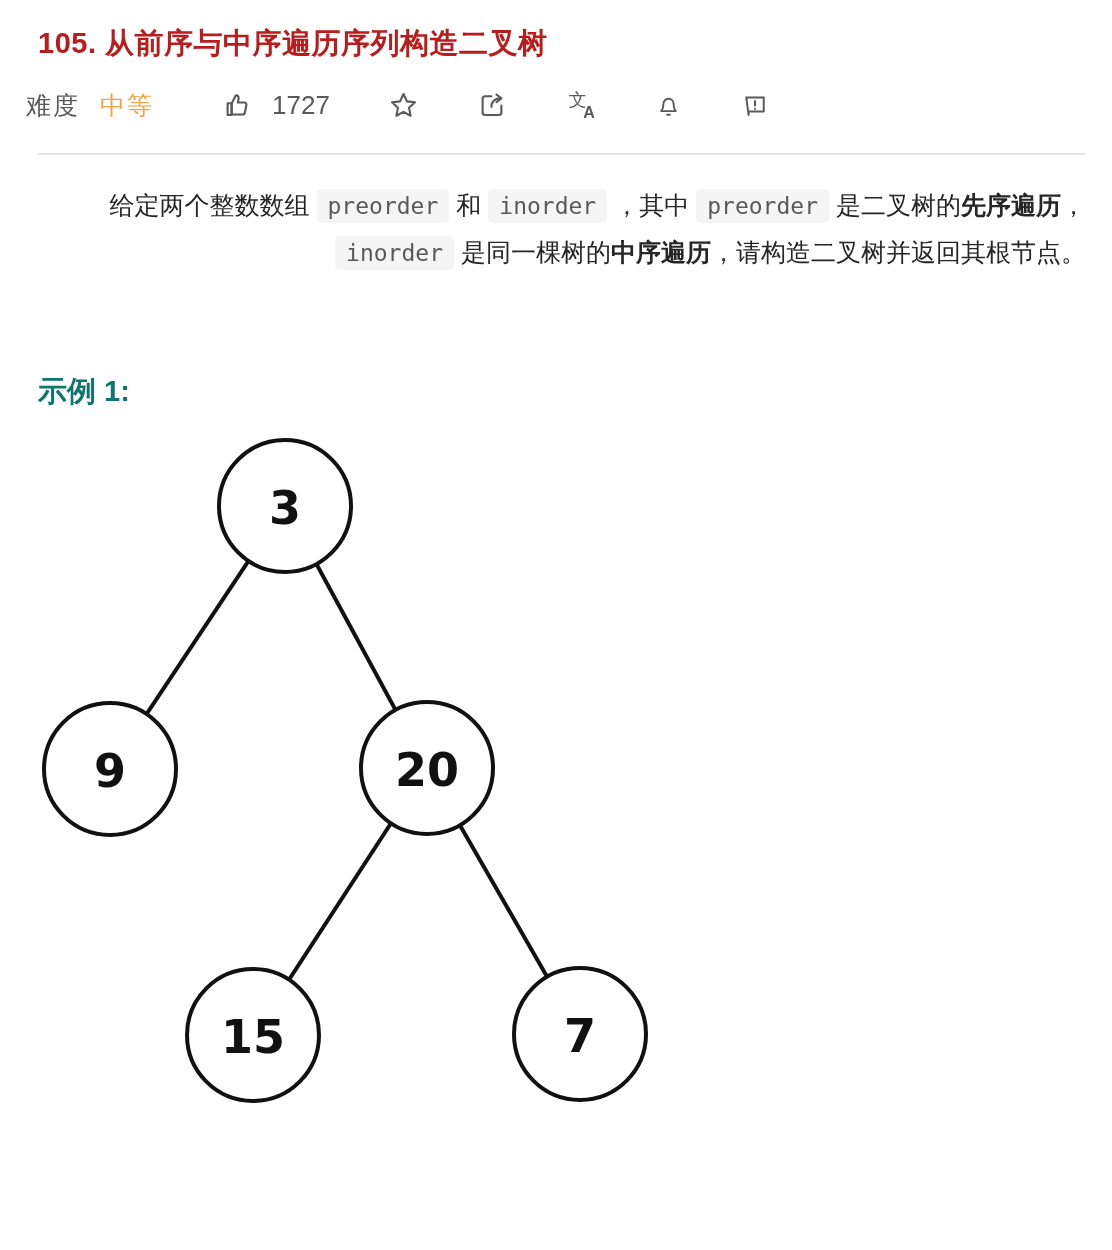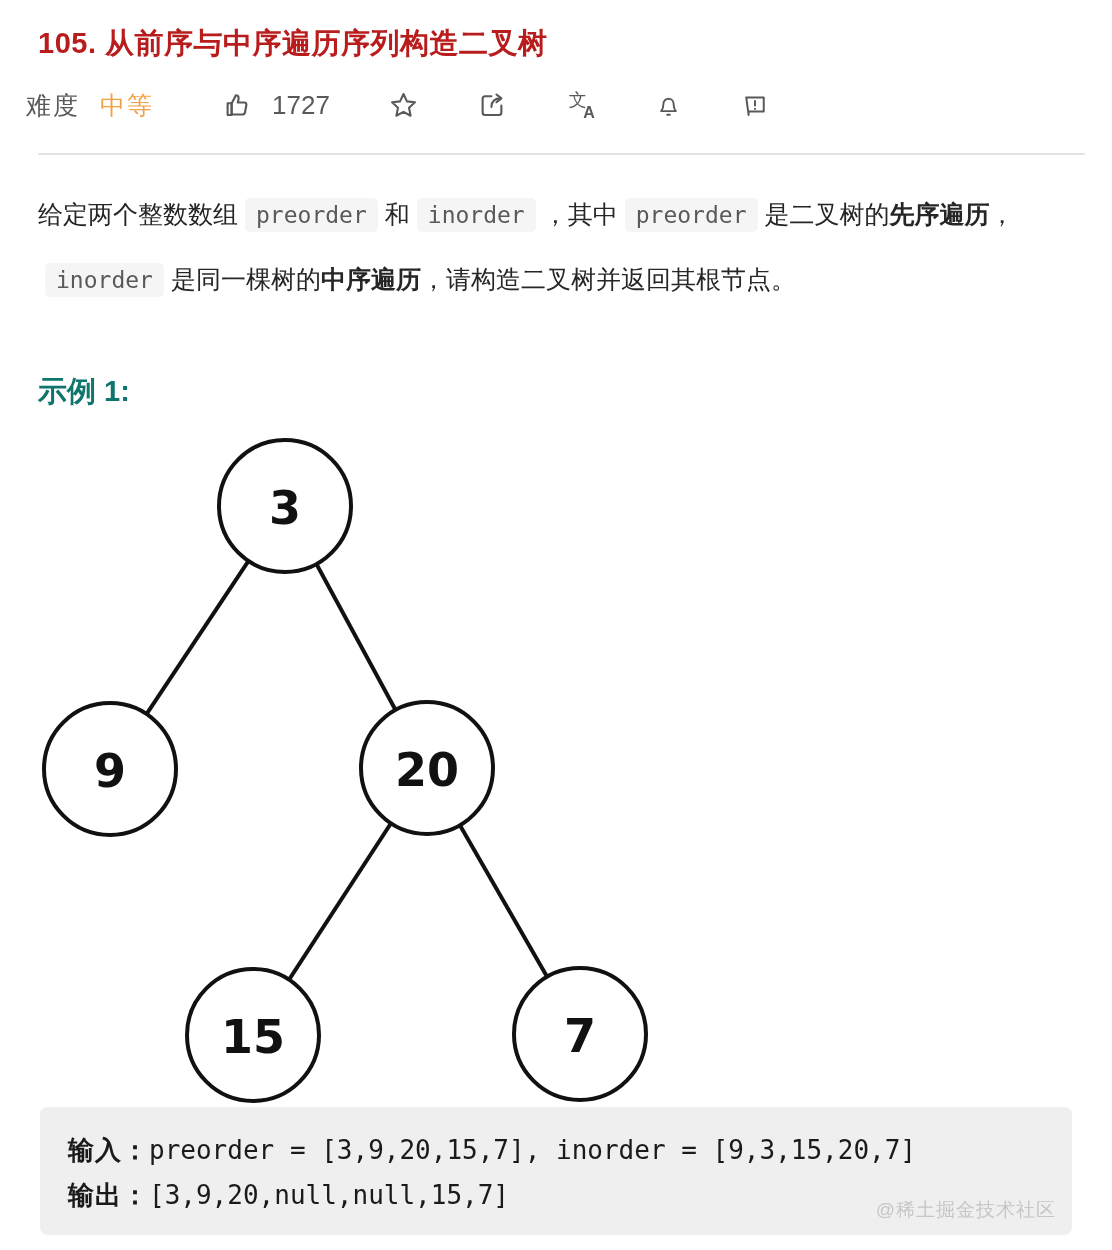--- a/index.html
+++ b/index.html
@@ -46,23 +46,24 @@
     width: 1047px; height: 2px;
     background: #e4e4e4;
   }
 
   
   .description {
     position: absolute;
     left: 38px; top: 182px;
     width: 1048px;
     font-size: 25px;
-    line-height: 64px;
+    line-height: 46px;
     color: #262626;
     word-break: break-word;
+    text-align: right;
   }
   .seg-bold { font-weight: 700; }
   .seg-code {
     font-family: "DejaVu Sans Mono", "Liberation Mono", monospace;
     font-size: 23px;
     color: #595959;
     background: #f5f5f5;
     border-radius: 5px;
     padding: 4px 11px;
     margin: 0 7px;
@@ -200,23 +201,14 @@
       </span>
     </span>
   </div>
 
   <div class="divider"></div>
 
   <p class="description"><span class="seg-text">给定两个整数数组</span><span class="seg-code">preorder</span><span class="seg-text">和</span><span class="seg-code">inorder</span><span class="seg-text">，其中</span><span class="seg-code">preorder</span><span class="seg-text">是二叉树的</span><span class="seg-bold">先序遍历</span><span class="seg-text">，</span><span class="seg-code">inorder</span><span class="seg-text">是同一棵树的</span><span class="seg-bold">中序遍历</span><span class="seg-text">，请构造二叉树并返回其根节点。</span></p>
 
   <div class="example-label">示例 1:</div>
 
-  <div class="io-block">
-    <div class="io-line">
-      <span class="io-label">输入：</span><span class="io-value">preorder = [3,9,20,15,7], inorder = [9,3,15,20,7]</span>
-    </div>
-    <div class="io-line">
-      <span class="io-label">输出：</span><span class="io-value">[3,9,20,null,null,15,7]</span>
-    </div>
-    <div class="watermark">@稀土掘金技术社区</div>
-  </div>
 
 </div>
 
 </body></html>

